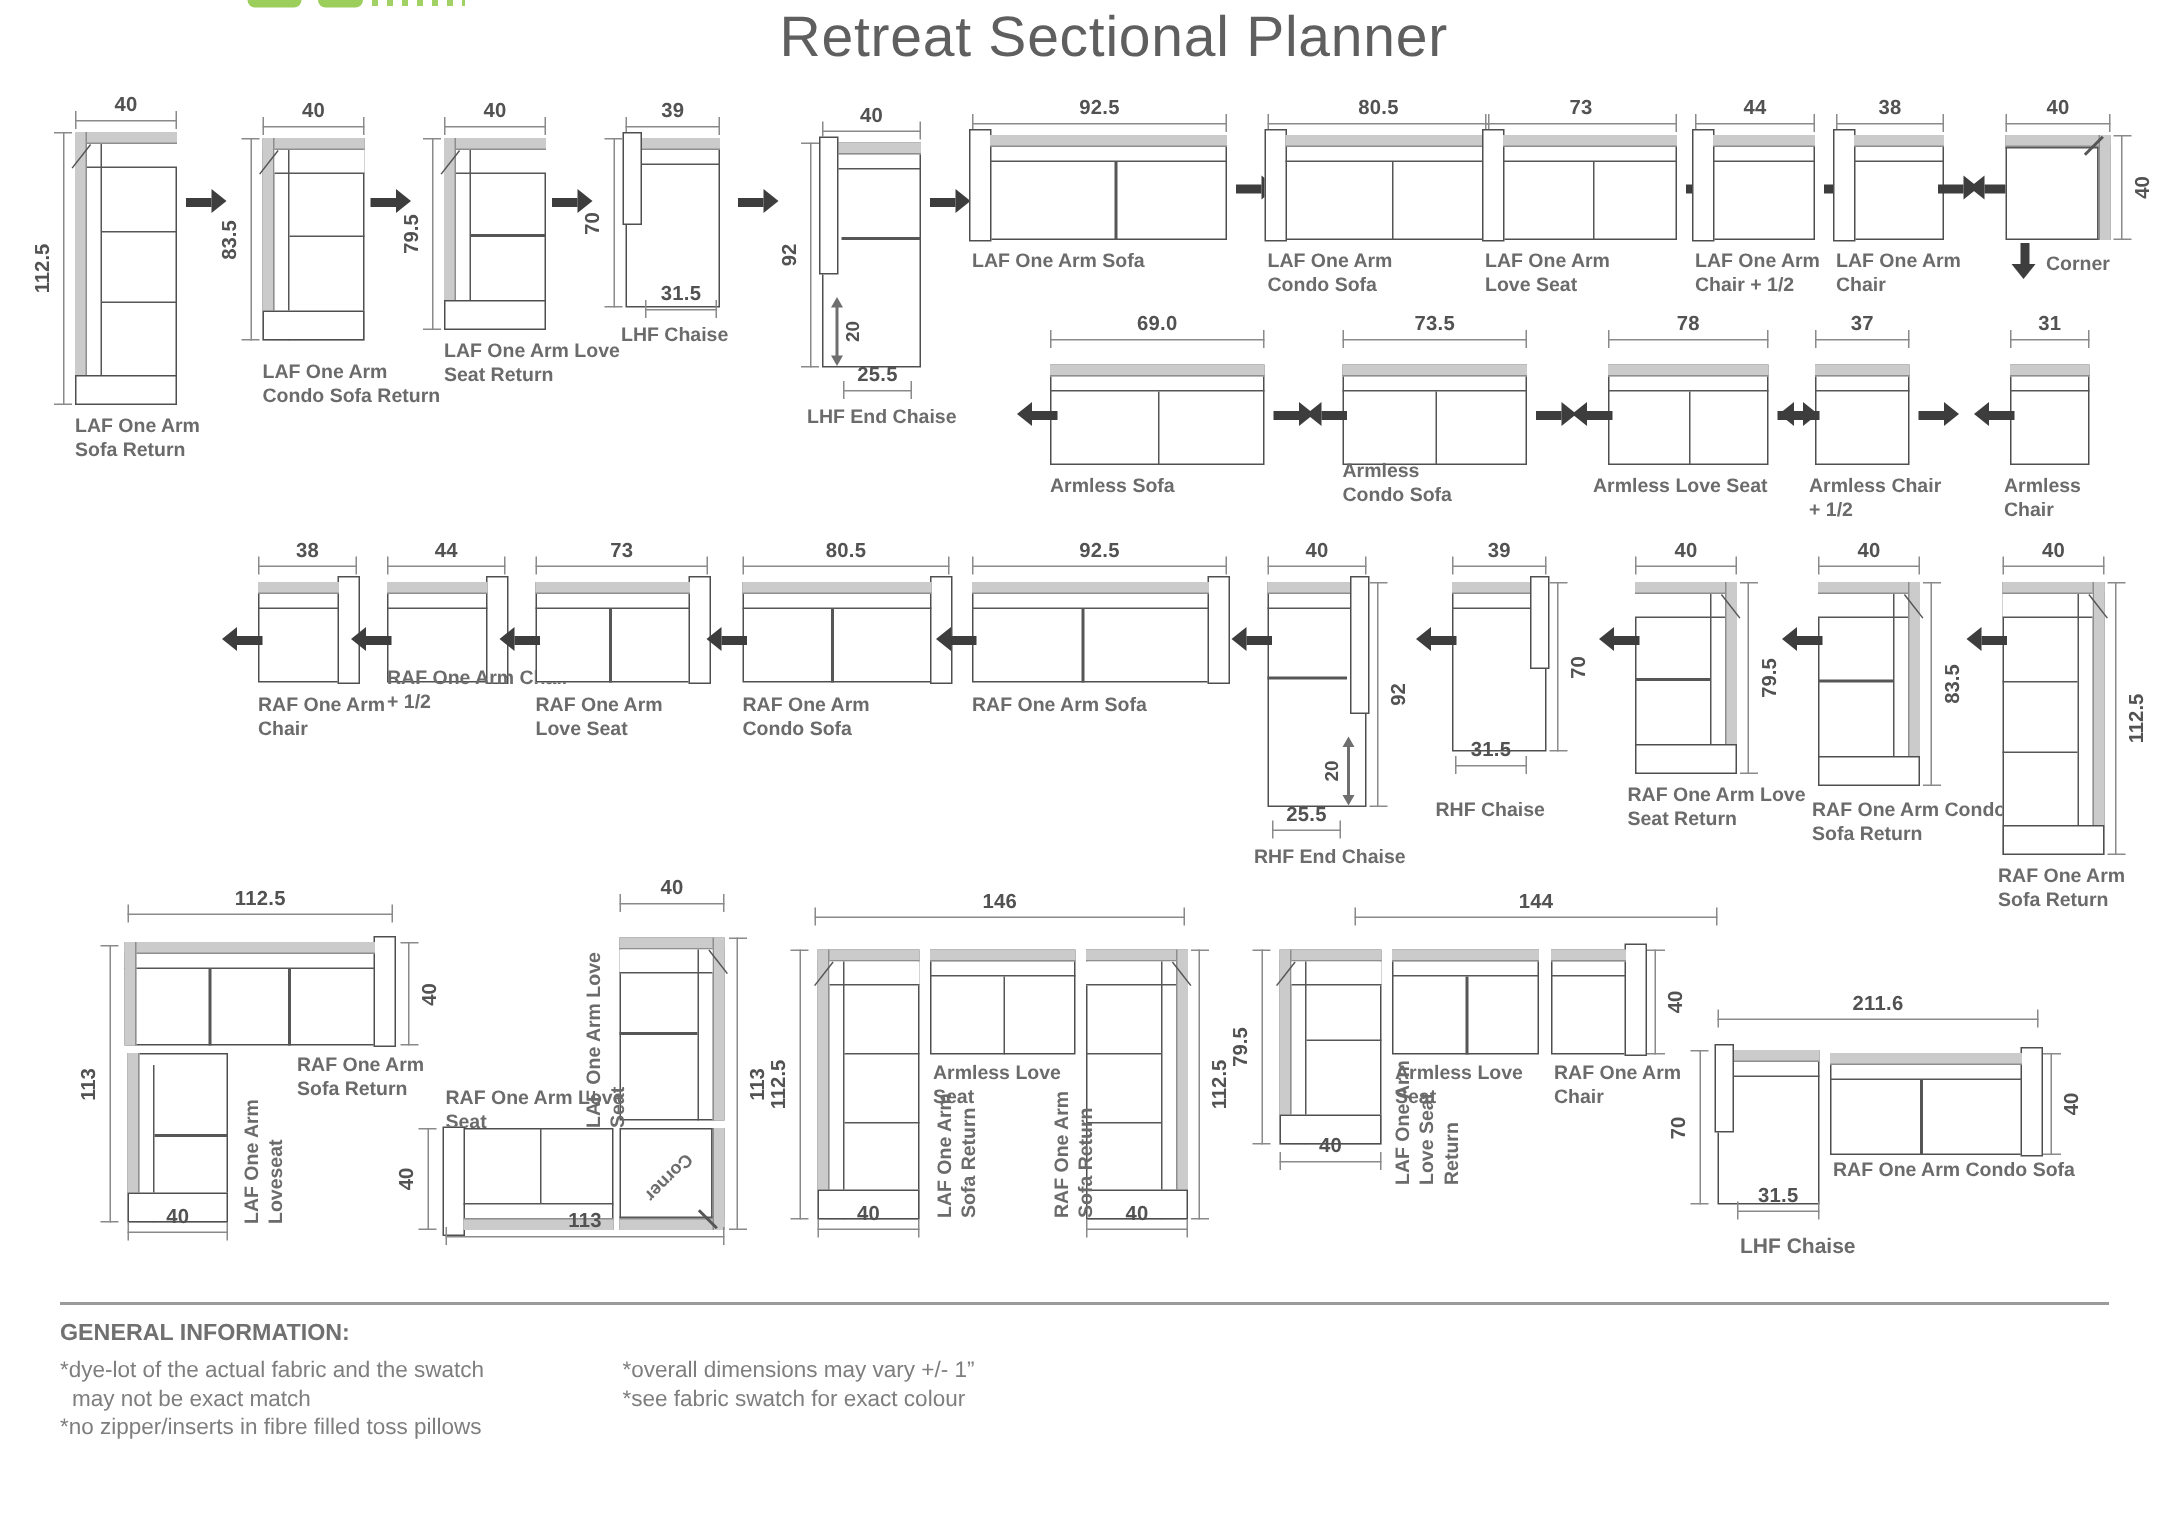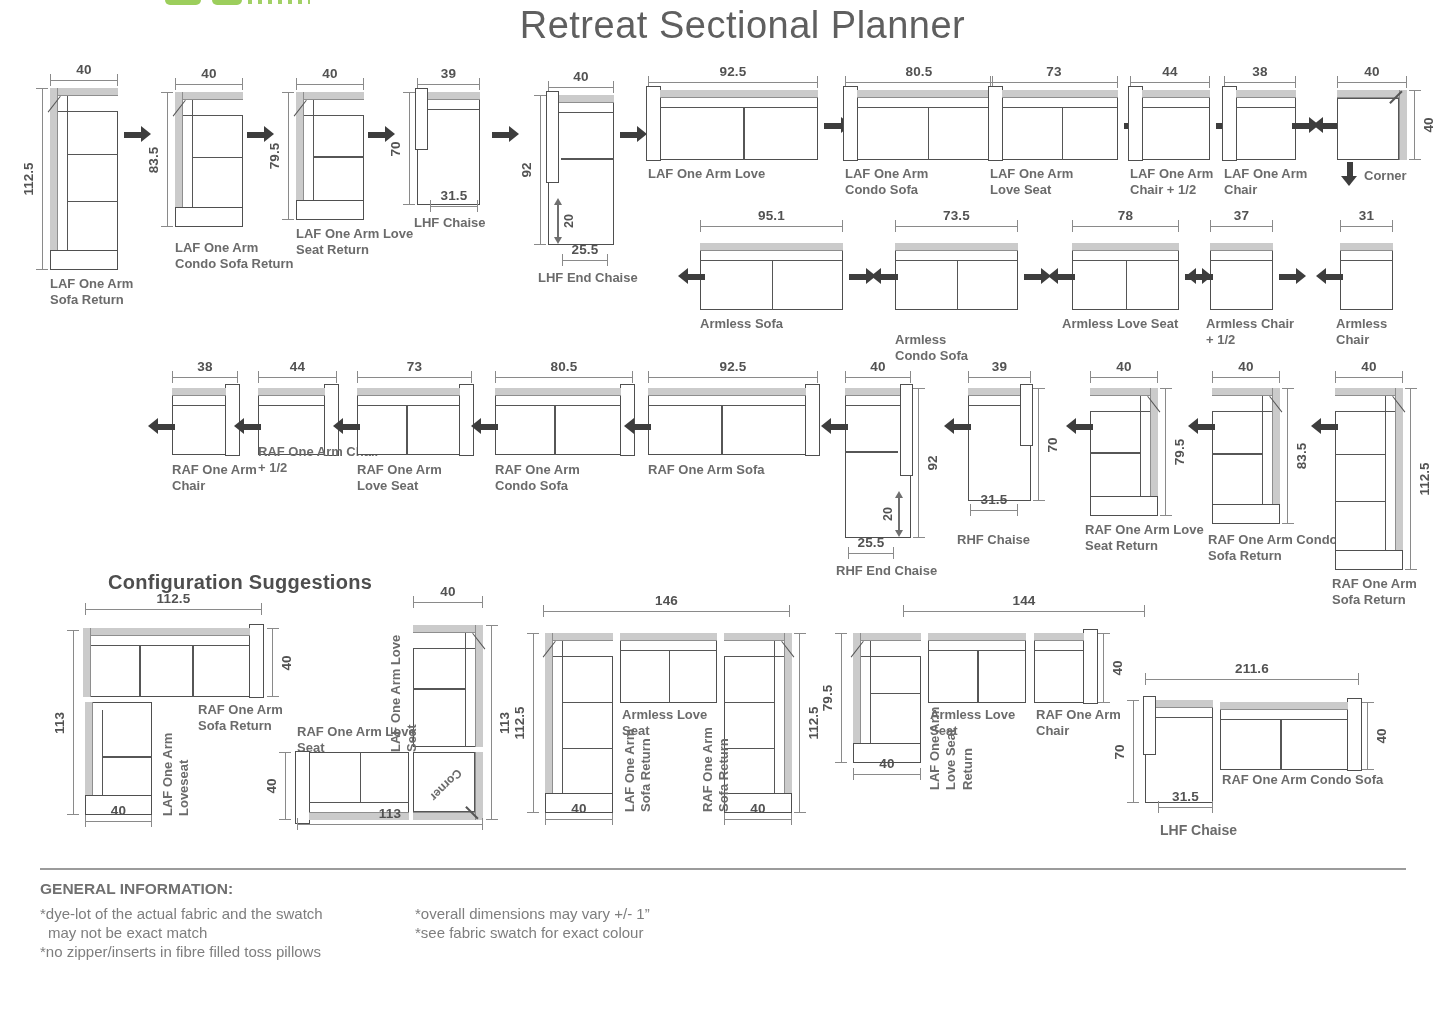--- a/index.html
+++ b/index.html
@@ -185,21 +185,21 @@
 
   <div class="dh" style="left:648px;top:72px;width:170px">
       <b>92.5</b>
     </div>
   <div class="fx" style="left:648px;top:90px;width:170px;height:70px">
     <div class="harm"></div>
       <div class="hback"></div>
       <div class="hcush"></div>
       <i class="sv" style="left:56%"></i>
   </div>
-  <div class="lb nw" style="left:648px;top:166px">LAF One Arm Love</div>
+  <div class="lb nw" style="left:648px;top:166px">LAF One Arm Sofa</div>
   <div class="arw r" style="left:824px;top:117px">
       <span class="s"></span>
     </div>
 
   <div class="dh" style="left:845px;top:72px;width:148px">
       <b>80.5</b>
     </div>
   <div class="fx" style="left:845px;top:90px;width:148px;height:70px">
     <div class="harm"></div>
       <div class="hback"></div>
@@ -265,21 +265,21 @@
   </div>
   <div class="dvr" style="left:1414px;top:90px;height:70px">
       <b>40</b>
     </div>
   <div class="arw d" style="left:1341px;top:162px">
       <span class="s"></span>
     </div>
   <div class="lb nw" style="left:1364px;top:168px">Corner</div>
 
   <div class="dh" style="left:700px;top:216px;width:143px">
-      <b>95.1</b>
+      <b>69.0</b>
     </div>
   <div class="fx noarm" style="left:700px;top:243px;width:143px;height:67px">
     <div class="hback"></div>
       <div class="hcush"></div>
       <i class="sv" style="left:50%"></i>
   </div>
   <div class="lb nw" style="left:700px;top:316px">Armless Sofa</div>
   <div class="arw l" style="left:678px;top:268px">
       <span class="s"></span>
     </div>
@@ -288,21 +288,21 @@
     </div>
 
   <div class="dh" style="left:895px;top:216px;width:123px">
       <b>73.5</b>
     </div>
   <div class="fx noarm" style="left:895px;top:243px;width:123px;height:67px">
     <div class="hback"></div>
       <div class="hcush"></div>
       <i class="sv" style="left:50%"></i>
   </div>
-  <div class="lb" style="left:895px;top:332px;width:95px">Armless Condo Sofa</div>
+  <div class="lb" style="left:895px;top:306px;width:95px">Armless Condo Sofa</div>
   <div class="arw l" style="left:871px;top:268px">
       <span class="s"></span>
     </div>
   <div class="arw r" style="left:1024px;top:268px">
       <span class="s"></span>
     </div>
 
   <div class="dh" style="left:1072px;top:216px;width:107px">
       <b>78</b>
     </div>
@@ -507,21 +507,20 @@
       <div class="vfoot"></div>
   </div>
   <div class="dvr" style="left:1410px;top:388px;height:182px">
       <b>112.5</b>
     </div>
   <div class="lb" style="left:1332px;top:576px;width:115px">RAF One Arm Sofa Return</div>
   <div class="arw l" style="left:1311px;top:418px">
       <span class="s"></span>
     </div>
 
-  <div class="cfghead">Configuration Suggestions</div>
 
   <div class="dh" style="left:85px;top:599px;width:177px">
       <b>112.5</b>
     </div>
   <div class="fx flip" style="left:83px;top:628px;width:179px;height:69px">
     <div class="harm"></div>
       <div class="hback"></div>
       <div class="hcush"></div>
       <i class="sv" style="left:38%"></i>
       <i class="sv" style="left:68%"></i>

